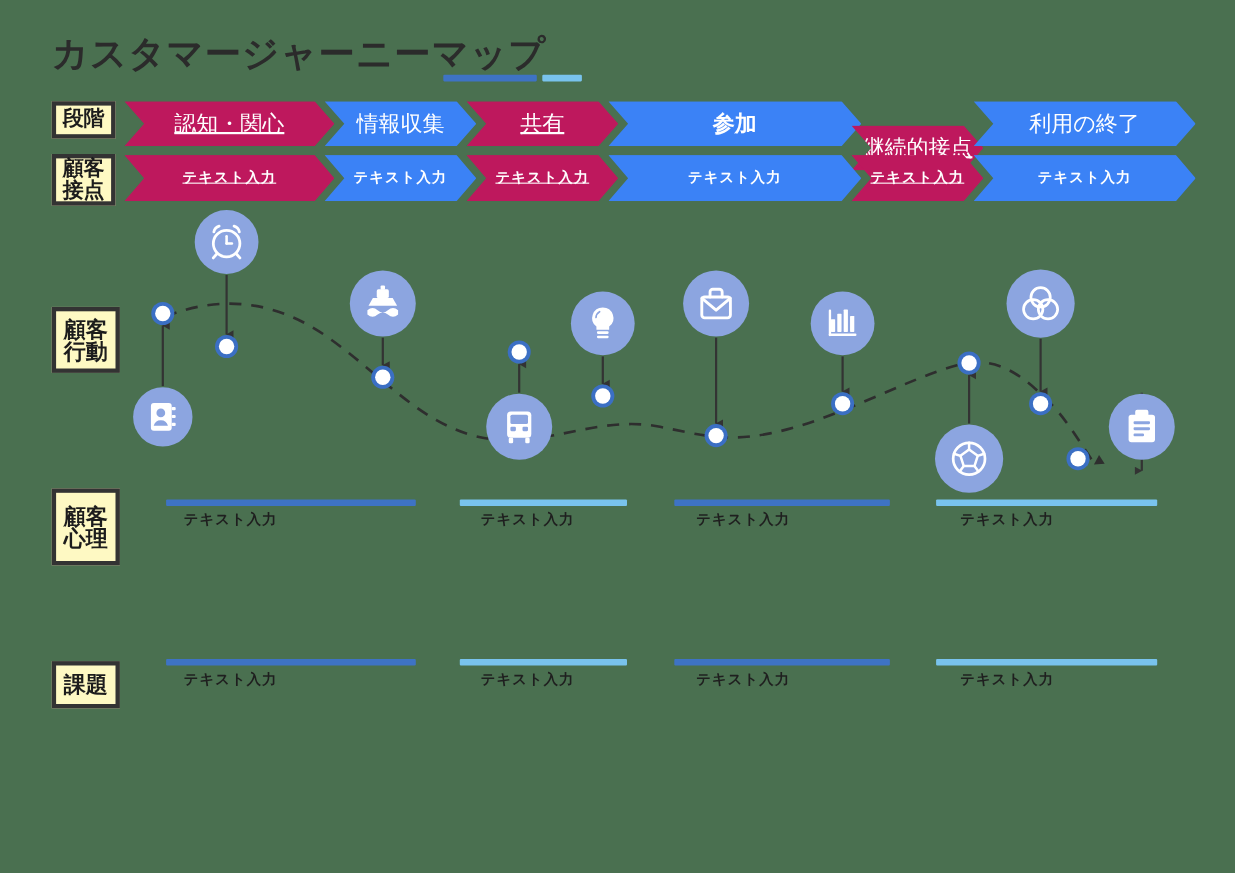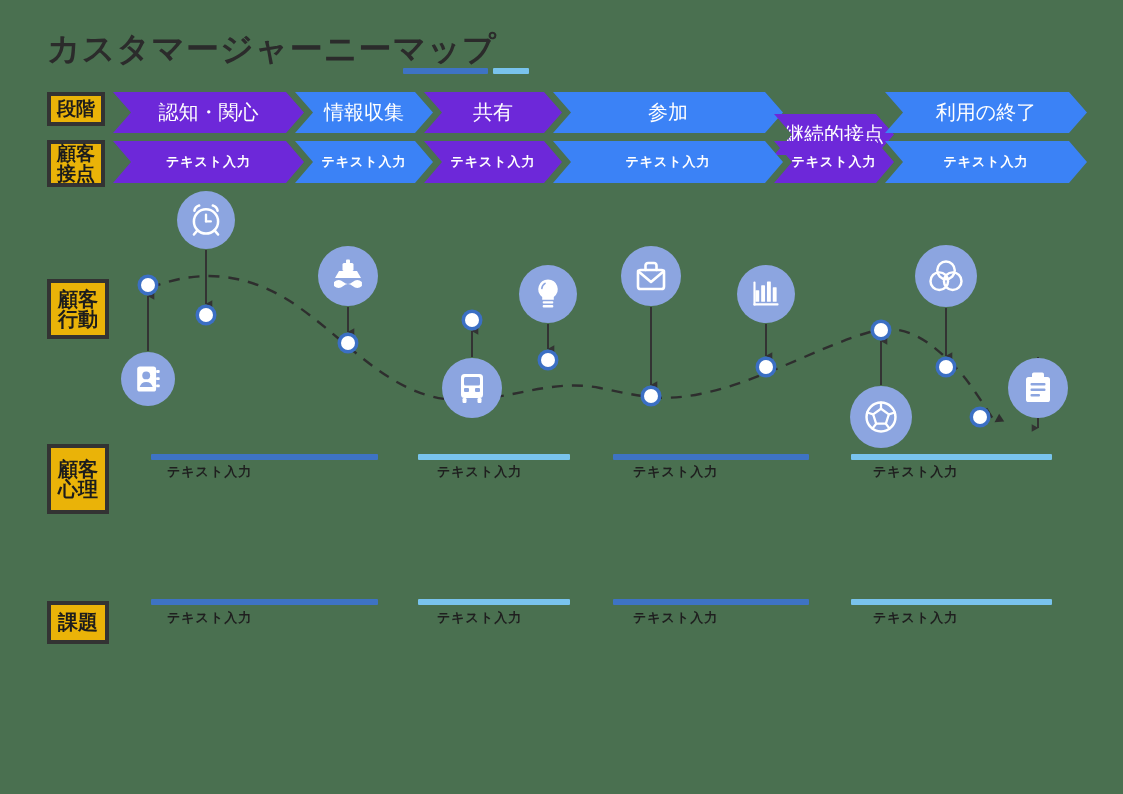--- a/index.html
+++ b/index.html
@@ -39,21 +39,21 @@
     position: absolute;
     height: 6px;
     border-radius: 1px;
   }
   #title-rule-dark { left: 403px; top: 68px; width: 85px; background: #3e73c4; }
   #title-rule-light { left: 493px; top: 68px; width: 36px; background: #79c3ed; }
 
   
   .row-label {
     position: absolute;
-    background: #eab308;
+    background: #fef9c3;
     border: 4px solid #333333;
     color: #1c1c1c;
     font-weight: bold;
     display: flex;
     align-items: center;
     justify-content: center;
     text-align: center;
     line-height: 1.02;
     box-sizing: border-box;
     letter-spacing: 0px;
@@ -77,21 +77,21 @@
     text-align: center;
     padding: 0 6px;
     line-height: 1.08;
     clip-path: polygon(0 0, calc(100% - 18px) 0, 100% 50%, calc(100% - 18px) 100%, 0 100%, 18px 50%);
   }
   .chev.first {
     clip-path: polygon(0 0, calc(100% - 18px) 0, 100% 50%, calc(100% - 18px) 100%, 0 100%, 18px 50%);
   }
   .chev-stage { height: 41px; font-size: 20px; font-weight: 500; }
   .chev-touch { height: 42px; font-size: 13px; font-weight: bold; letter-spacing: 1px; }
-  .c-dark  { background: #6d28d9; }
+  .c-dark  { background: #be185d; text-decoration: underline; }
   .c-light { background: #3b82f6; }
 
   
   .bar {
     position: absolute;
     height: 6px;
     border-radius: 1px;
   }
   .bar-caption {
     position: absolute;
@@ -160,21 +160,21 @@
   <div class="chev-row" id="stage-row">
       <div class="chev chev-stage c-dark first" style="left: 113px; top: 92px; width: 191px;">
         <span>認知・関心</span>
       </div>
       <div class="chev chev-stage c-light" style="left: 295px; top: 92px; width: 138px;">
         <span>情報収集</span>
       </div>
       <div class="chev chev-stage c-dark" style="left: 424px; top: 92px; width: 138px;">
         <span>共有</span>
       </div>
-      <div class="chev chev-stage c-light" style="left: 553px; top: 92px; width: 230px;">
+      <div class="chev chev-stage c-light" style="left: 553px; top: 92px; width: 230px; font-weight: bold;">
         <span>参加</span>
       </div>
       <div class="chev chev-stage c-dark" style="left: 774px; top: 92px; width: 120px; margin-top: 22px;">
         <span>継続的接点</span>
       </div>
       <div class="chev chev-stage c-light" style="left: 885px; top: 92px; width: 202px;">
         <span>利用の終了</span>
       </div>
     </div>
 

